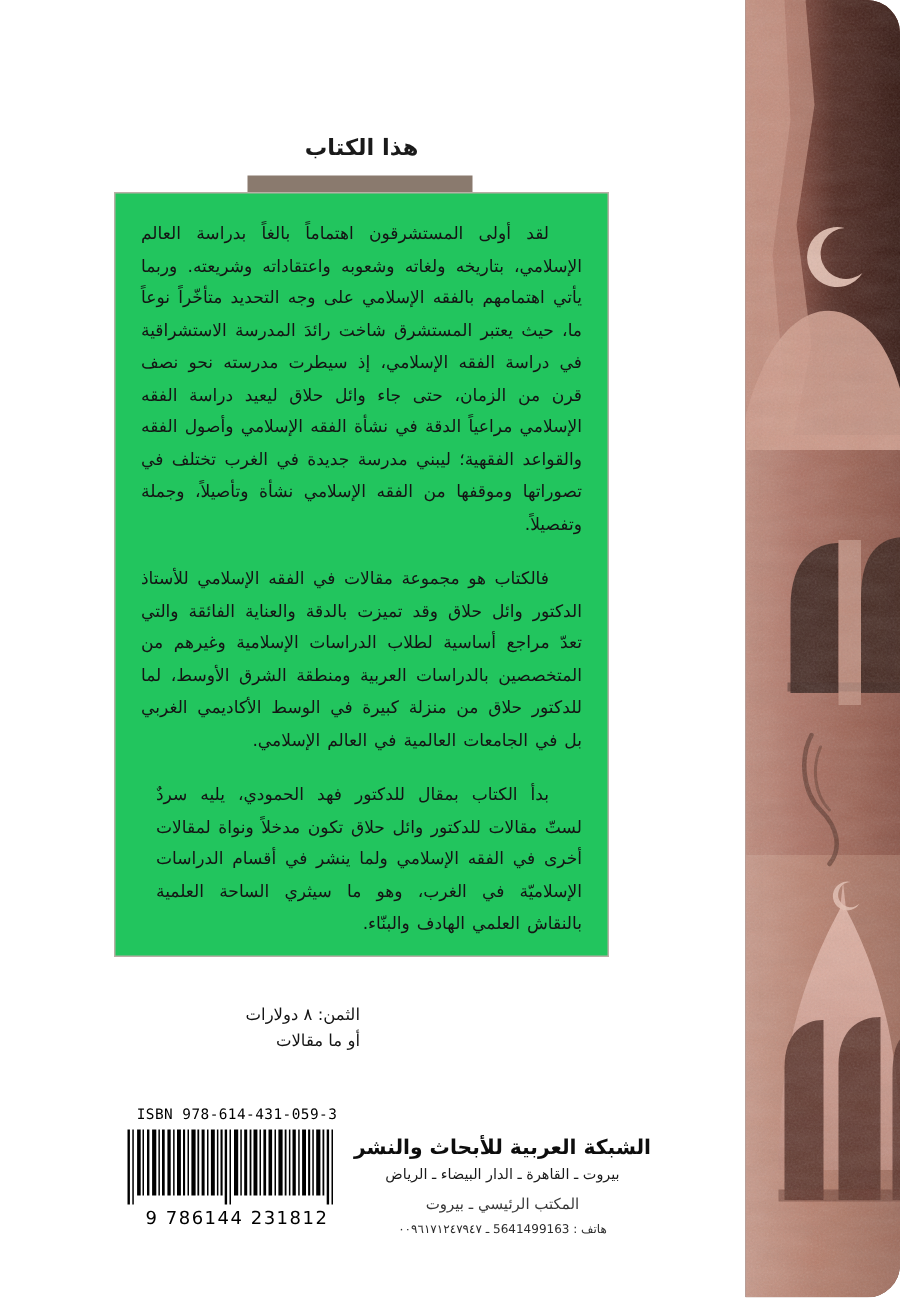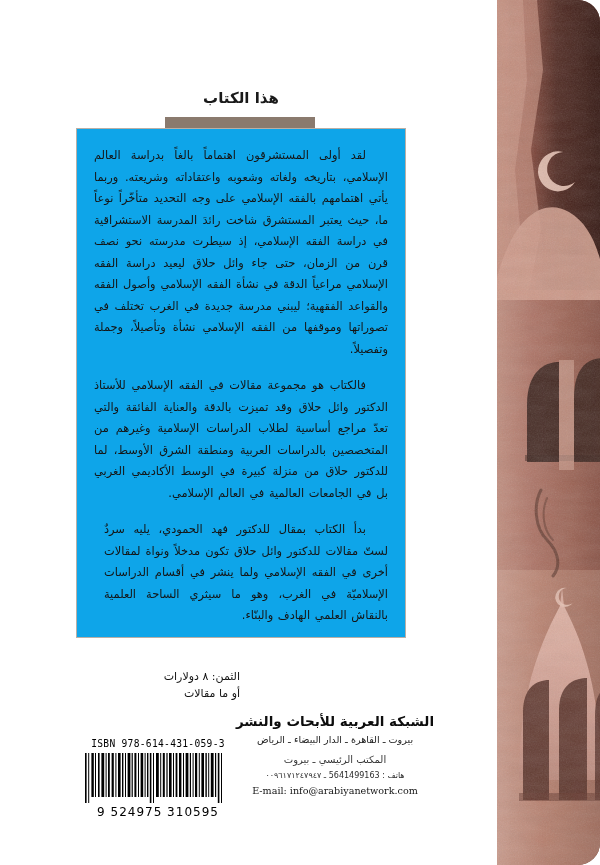--- a/index.html
+++ b/index.html
@@ -65,21 +65,21 @@
 
   
   #text-box {
     position: absolute;
     left: 76px;
     top: 128px;
     width: 330px;
     height: 510px;
     border: 1px solid #b9afa6;
     box-sizing: border-box;
-    background: #0ea5e9;
+    background: #22c55e;
   }
   #text-box-inner {
     padding: 16px 17px 10px 17px;
     direction: rtl;
     text-align: justify;
     text-align-last: right;
   }
   .para {
     font-family: "DejaVu Sans", "Liberation Sans", sans-serif;
     font-size: 11.4px;
@@ -133,21 +133,21 @@
     color: #000;
     letter-spacing: 1px;
     margin-top: 1px;
     white-space: nowrap;
   }
 
   
   #publisher-block {
     position: absolute;
     left: 205px;
-    top: 712px;
+    top: 756px;
     width: 260px;
     direction: rtl;
     text-align: center;
   }
   #publisher-name {
     font-family: "DejaVu Sans", "Liberation Sans", sans-serif;
     font-size: 13.5px;
     font-weight: bold;
     color: #0d0d0d;
     line-height: 19px;
@@ -257,29 +257,28 @@
           <rect x="115.8" y="1" width="1.0" height="44"></rect>
           <rect x="118.4" y="1" width="2.6" height="44"></rect>
           <rect x="122.4" y="1" width="1.4" height="44"></rect>
           <rect x="125.2" y="1" width="1.0" height="44"></rect>
           <rect x="127.8" y="1" width="2.8" height="44"></rect>
           <rect x="132" y="1" width="1.2" height="44"></rect>
           <rect x="134.8" y="1" width="1.6" height="50"></rect>
           <rect x="138" y="1" width="1.0" height="50"></rect>
         </g>
       </svg>
-      <div id="barcode-digits">9 524975 310595</div>
+      <div id="barcode-digits">9 786144 231812</div>
     </div>
 
     <div id="publisher-block">
       <div id="publisher-name">الشبكة العربية للأبحاث والنشر</div>
       <div id="publisher-cities">بيروت ـ القاهرة ـ الدار البيضاء ـ الرياض</div>
       <div id="publisher-office">المكتب الرئيسي ـ بيروت</div>
       <div id="publisher-phones">هاتف : 5641499163 ـ ٠٠٩٦١٧١٢٤٧٩٤٧</div>
-      <div id="publisher-email">E-mail: info@arabiyanetwork.com</div>
     </div>
 
   </div>
 
   <div id="art-strip">
     <svg viewBox="0 0 103 865" preserveAspectRatio="none" xmlns="http://www.w3.org/2000/svg">
       <defs>
         <linearGradient id="gTop" x1="0" y1="0" x2="1" y2="0">
           <stop offset="0%" stop-color="#a8695a"></stop>
           <stop offset="28%" stop-color="#8d5043"></stop>

